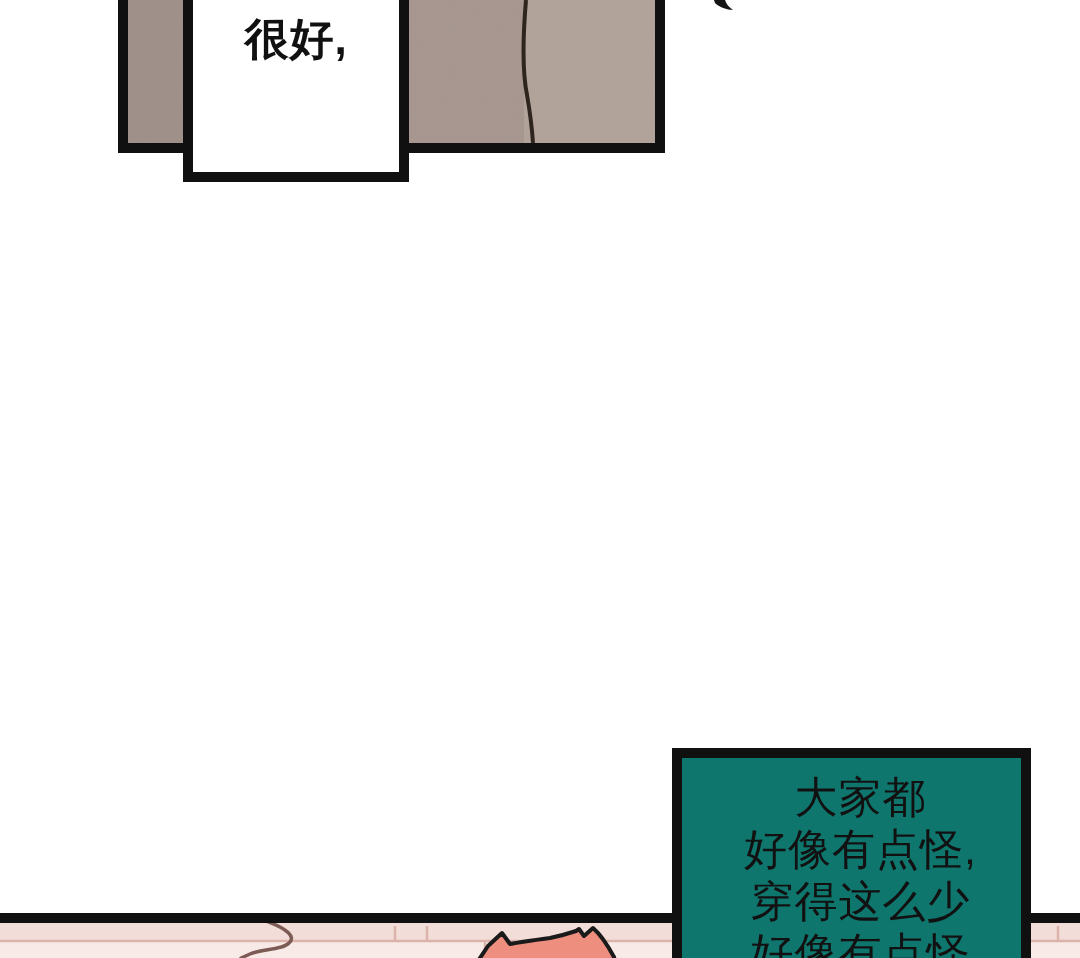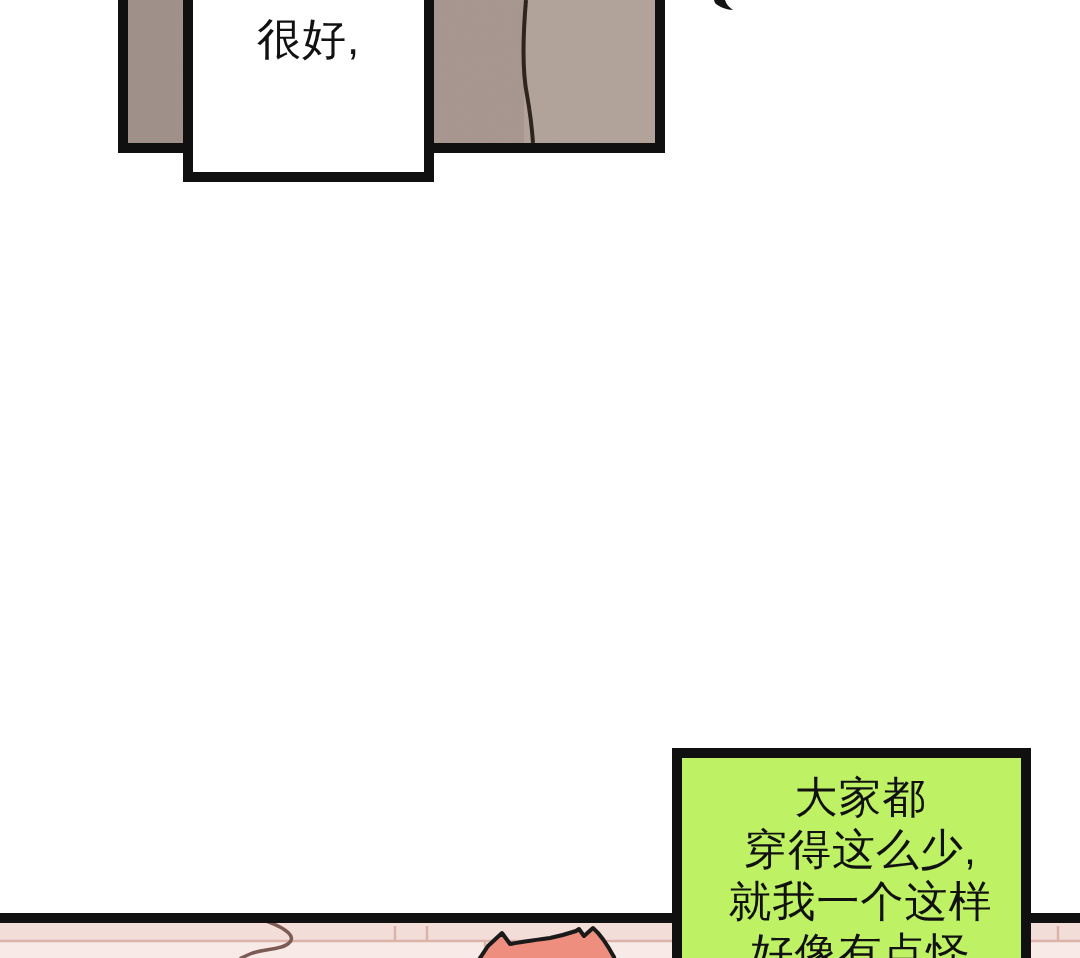--- a/index.html
+++ b/index.html
@@ -29,27 +29,28 @@
     border-bottom: 10px solid #101010;
     background: #a6968f;
   }
   .top-panel svg { display: block; width: 100%; height: 100%; }
 
   
   .bubble-top {
     position: absolute;
     left: 183px;
     top: 0;
-    width: 251px;
+    width: 226px;
     height: 182px;
     box-sizing: border-box;
     background: #ffffff;
     border: 10px solid #101010;
     border-top: none;
     z-index: 5;
+    font-weight: bold;
   }
   .bubble-top .bubble-text {
     padding-top: 10px;
     text-align: center;
     font-size: 44px;
     line-height: 57px;
     color: #111111;
     letter-spacing: 1px;
   }
 
@@ -88,21 +89,21 @@
   }
 
   
   .dialog-box {
     position: absolute;
     left: 672px;
     top: 748px;
     width: 359px;
     height: 210px;
     box-sizing: border-box;
-    background: #bef264;
+    background: #0f766e;
     border: 10px solid #101010;
     border-bottom: none;
     overflow: hidden;
     z-index: 6;
   }
   .dialog-box .dialog-text {
     padding-top: 13px;
     padding-left: 18px;
     text-align: center;
     font-size: 43px;
@@ -158,19 +159,19 @@
   </div>
 
   <svg class="hair" viewBox="0 0 150 34">
     <path d="M6,40 L18,22 L32,9 L40,20 C50,18 65,16 80,14 C90,12 100,9 106,7
              L109,5 L114,12 L123,4 C130,10 137,20 144,33 L146,40 Z" stroke-width="4" stroke-linejoin="round" stroke="#1a1a1a" fill="#ee8e7e"></path>
   </svg>
 
   <div class="dialog-box">
     <div class="dialog-text">
       <div>大家都</div>
-      <div>穿得这么少,</div>
-      <div>就我一个这样</div>
+      <div>好像有点怪,</div>
+      <div>穿得这么少</div>
       <div>好像有点怪</div>
     </div>
   </div>
 
 </div>
 
 </body></html>

